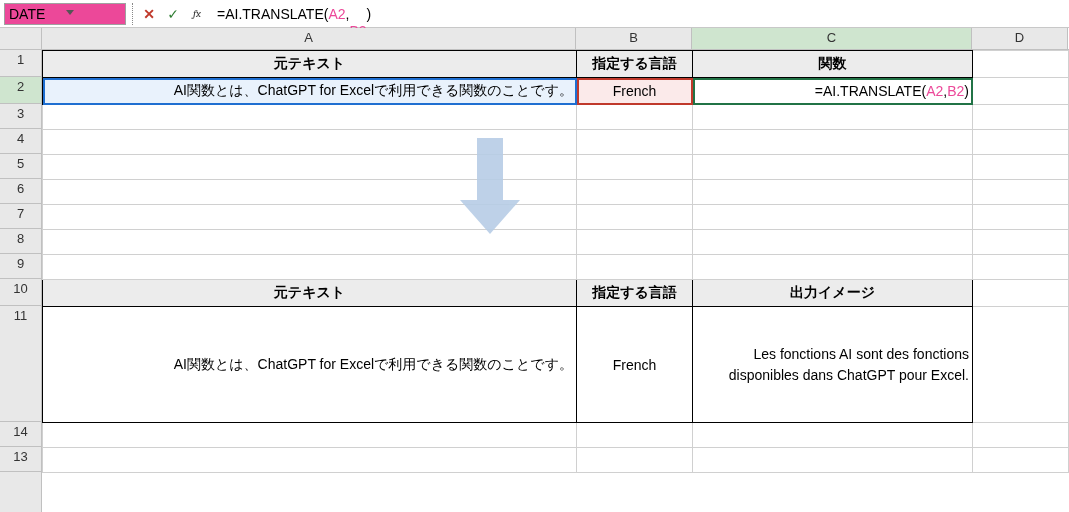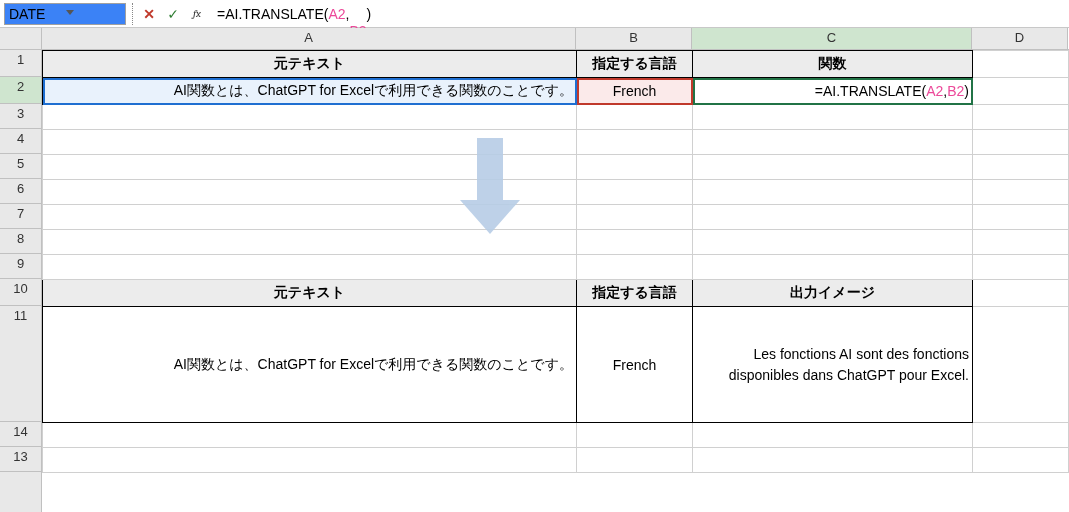--- a/index.html
+++ b/index.html
@@ -20,21 +20,21 @@
     border-bottom: 1px solid #c8c8c8;
     background: #fff;
     padding: 0 4px;
     gap: 4px;
   }
   .name-box {
     display: flex;
     align-items: center;
     border: 1px solid #a0a0a0;
     height: 22px;
-    background: #3b82f6;
+    background: #ec4899;
     padding: 0 4px;
   }
   .name-box span { min-width: 56px; }
   .chev {
     width: 10px; height: 10px;
     display: inline-block;
     position: relative;
   }
   .chev::after {
     content: "";

